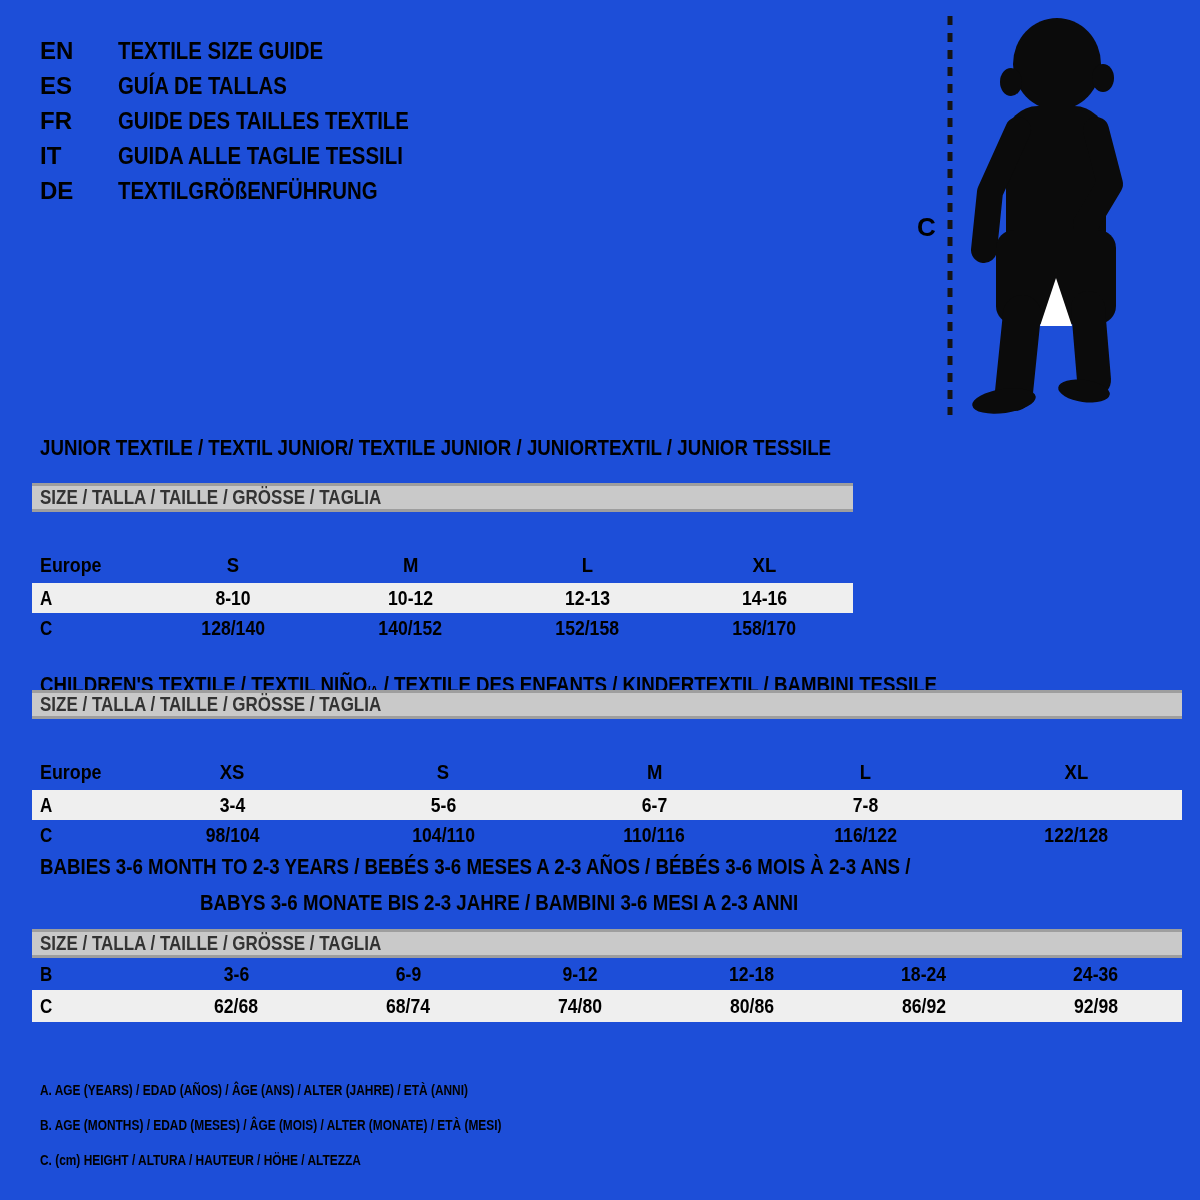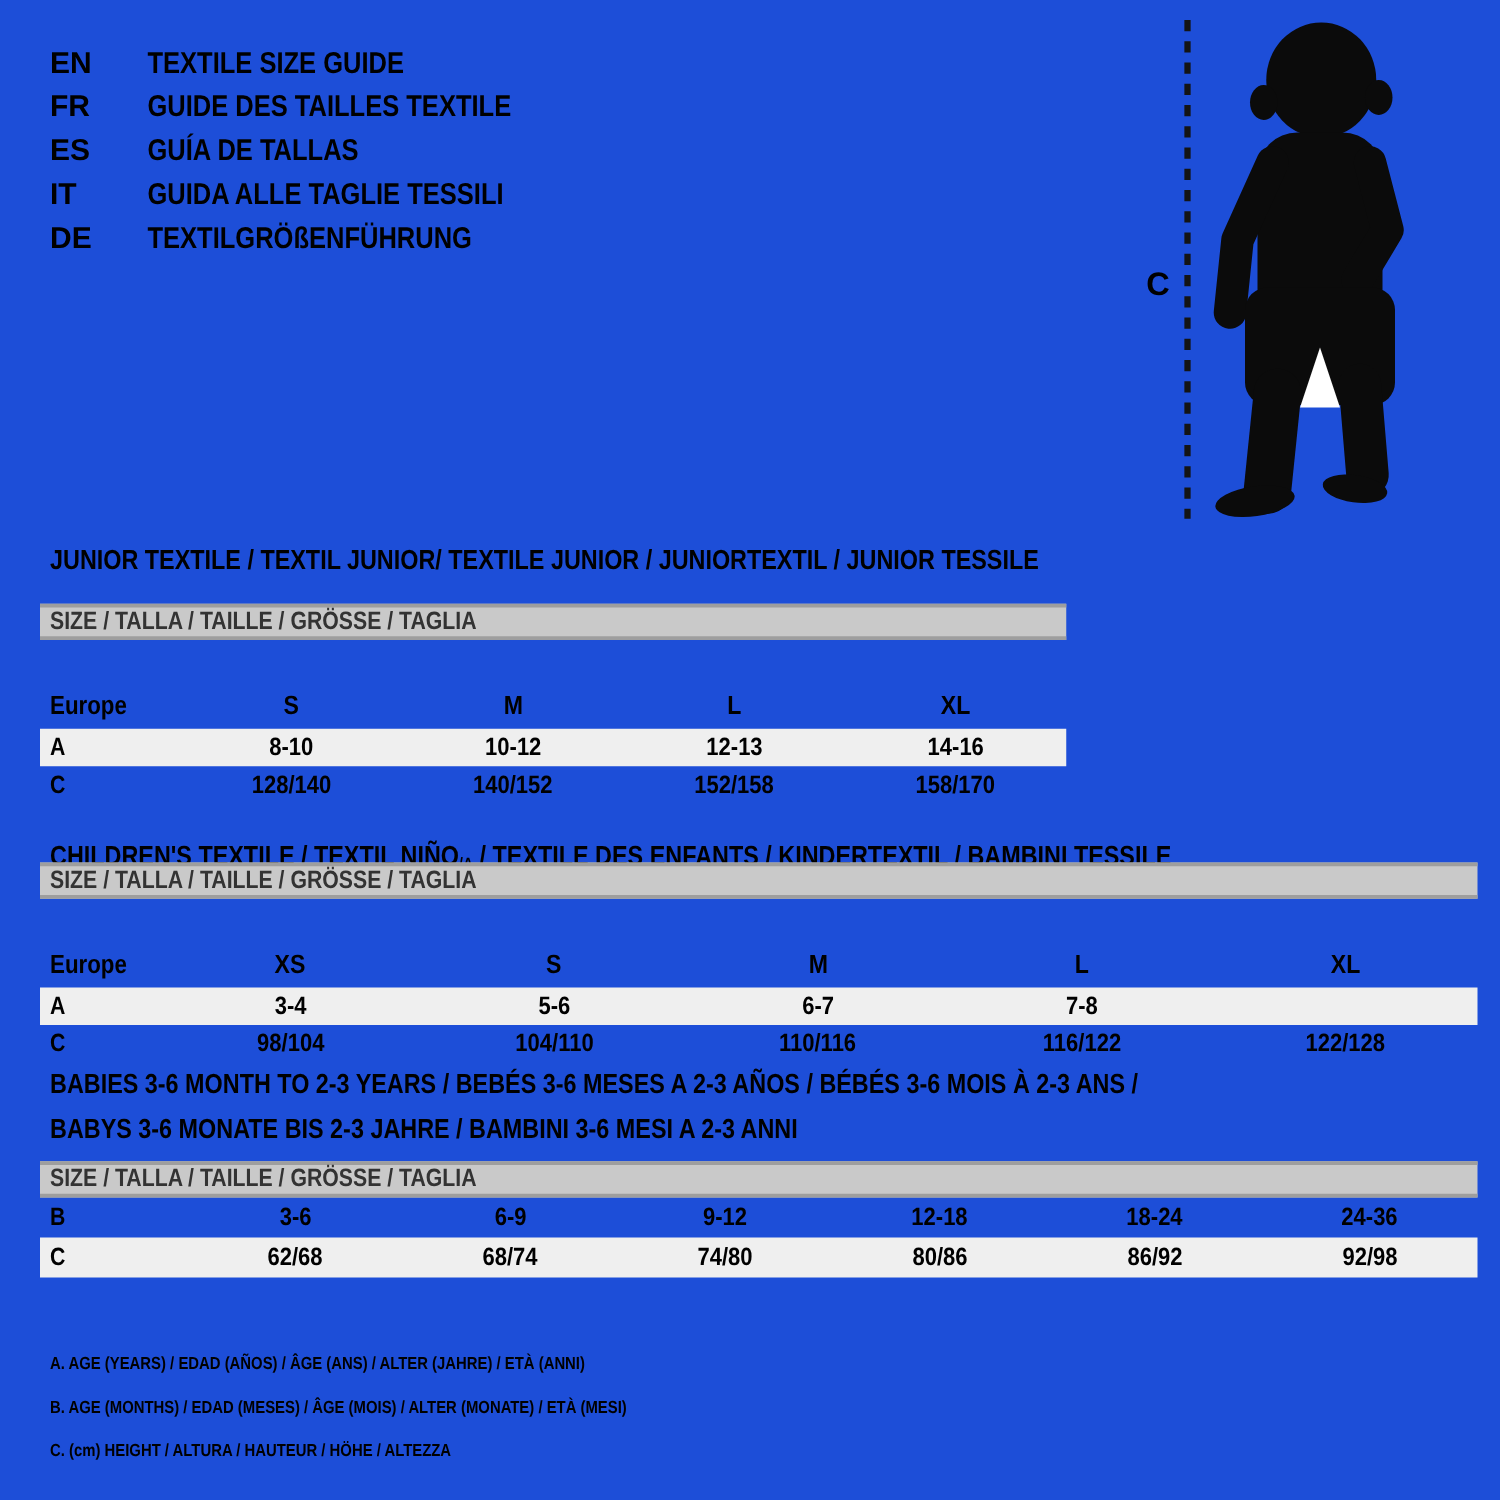--- a/index.html
+++ b/index.html
@@ -16,21 +16,21 @@
 
   
   .figure{position:absolute;left:900px;top:12px;width:240px;height:410px;}
   .c-label{position:absolute;left:917px;top:212px;font-size:26px;}
 
   
   .sec-title{position:absolute;left:40px;font-size:22px;line-height:27px;}
   .sub-a{font-size:0.60em;vertical-align:-0.22em;}
   .title-junior{top:434px;}
   .title-children{top:642px;margin-top:29px;}
-  .title-babies{top:849px;}
+  .title-babies{top:849px;text-align:center;}
   .title-babies .tline{height:36px;line-height:36px;}
 
   
   .tbl{position:absolute;left:32px;}
   .tbl-junior{top:483px;width:821px;}
   .tbl-children{top:690px;width:1150px;}
   .tbl-babies{top:929px;width:1150px;}
   .size-band{box-sizing:border-box;height:29px;background:#c9c9c9;border-top:3px solid #9e9e9e;
              border-bottom:3px solid #9e9e9e;line-height:23px;padding-left:8px;font-size:20px;color:#333;}
   .t-row{display:grid;height:30px;line-height:30px;font-size:20px;}
@@ -50,26 +50,26 @@
 <body>
 
 <div class="page">
 
   <div class="lang-header">
     <div class="lang-row">
       <span>EN</span>
       <span class="cnd">TEXTILE SIZE GUIDE</span>
     </div>
     <div class="lang-row">
+      <span>ES</span>
+      <span class="cnd">GUÍA DE TALLAS</span>
+    </div>
+    <div class="lang-row">
       <span>FR</span>
       <span class="cnd">GUIDE DES TAILLES TEXTILE</span>
-    </div>
-    <div class="lang-row">
-      <span>ES</span>
-      <span class="cnd">GUÍA DE TALLAS</span>
     </div>
     <div class="lang-row">
       <span>IT</span>
       <span class="cnd">GUIDA ALLE TAGLIE TESSILI</span>
     </div>
     <div class="lang-row">
       <span>DE</span>
       <span class="cnd">TEXTILGRÖßENFÜHRUNG</span>
     </div>
   </div>

